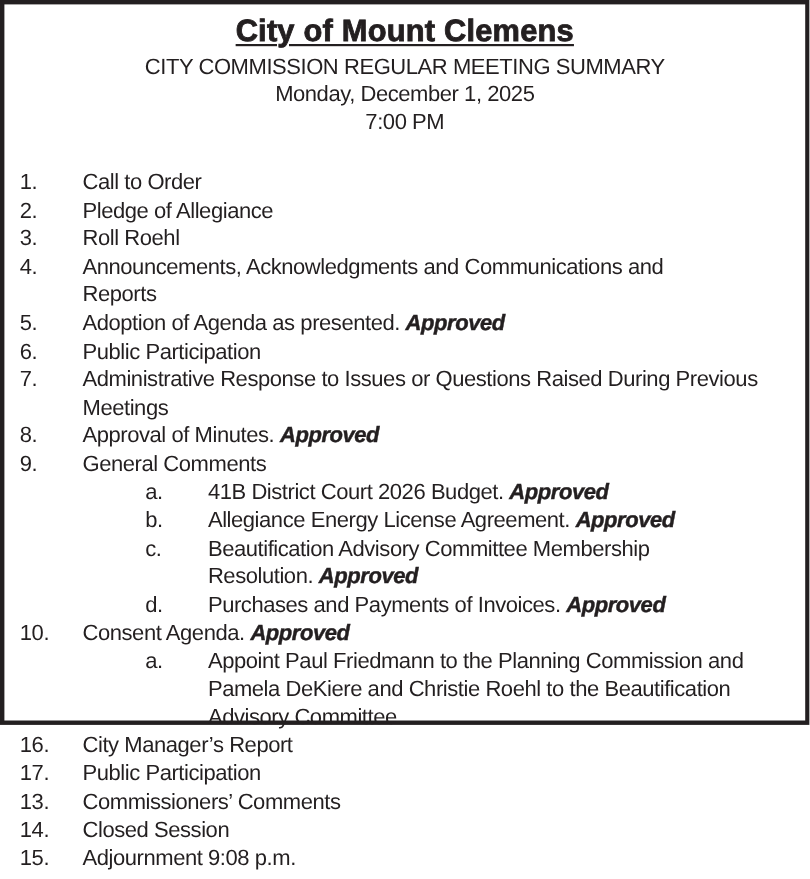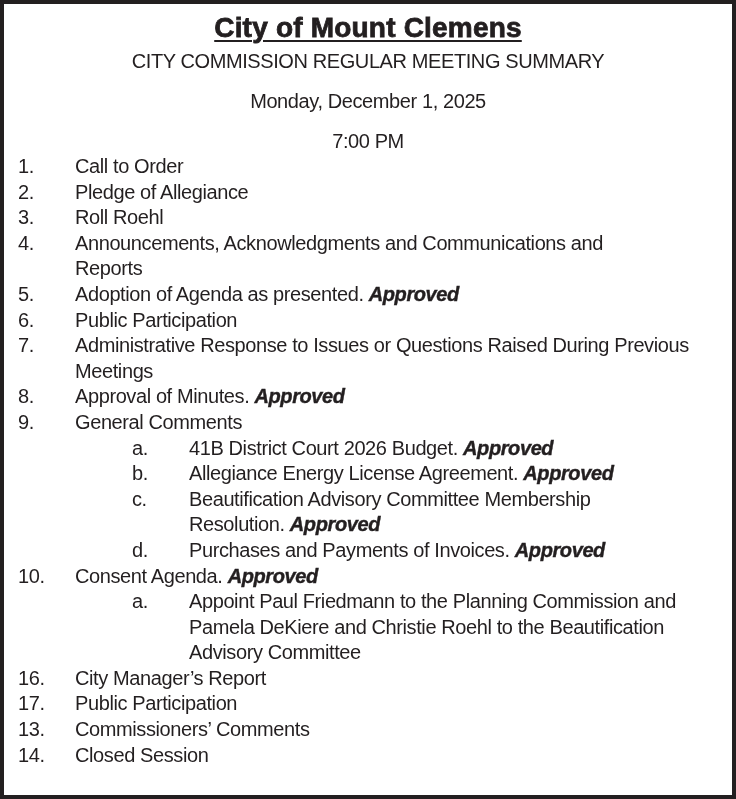--- a/index.html
+++ b/index.html
@@ -9,21 +9,21 @@
     }
     body {
       width: 736px;
       height: 799px;
       overflow: hidden;
     }
     .notice {
       position: relative;
       box-sizing: border-box;
       width: 736px;
-      height: 799px;
+      height: 659px;
       border: 4px solid #231f20;
       background: #ffffff;
       color: #231f20;
       font-family: "Liberation Sans", sans-serif;
     }
     .header {
       text-align: center;
       padding-top: 8px;
     }
     .title {
@@ -35,21 +35,21 @@
       text-decoration-thickness: 2px;
       text-underline-offset: 3px;
       letter-spacing: 0.2px;
       -webkit-text-stroke: 0.8px #231f20;
       margin: 0;
     }
     .subtitle, .date, .time {
       font-size: 20px;
       line-height: 25px;
       letter-spacing: -0.4px;
-      margin: 15px;
+      margin: 0;
     }
     .subtitle { margin-top: 5px; }
     .agenda {
       position: absolute;
       left: 14px;
       top: 150px;
       right: 10px;
       margin: 0;
       padding: 0;
       list-style: none;
@@ -176,14 +176,18 @@
     <li class="row">
       <span class="num">13.</span>
       <span class="text"><span>Commissioners’ Comments</span><span class="approved"></span></span>
     </li>
 
     <li class="row">
       <span class="num">14.</span>
       <span class="text"><span>Closed Session</span><span class="approved"></span></span>
     </li>
 
+    <li class="row">
+      <span class="num">15.</span>
+      <span class="text"><span>Adjournment 9:08 p.m.</span><span class="approved"></span></span>
+    </li>
   </ol>
 </div>
 
 </body></html>

